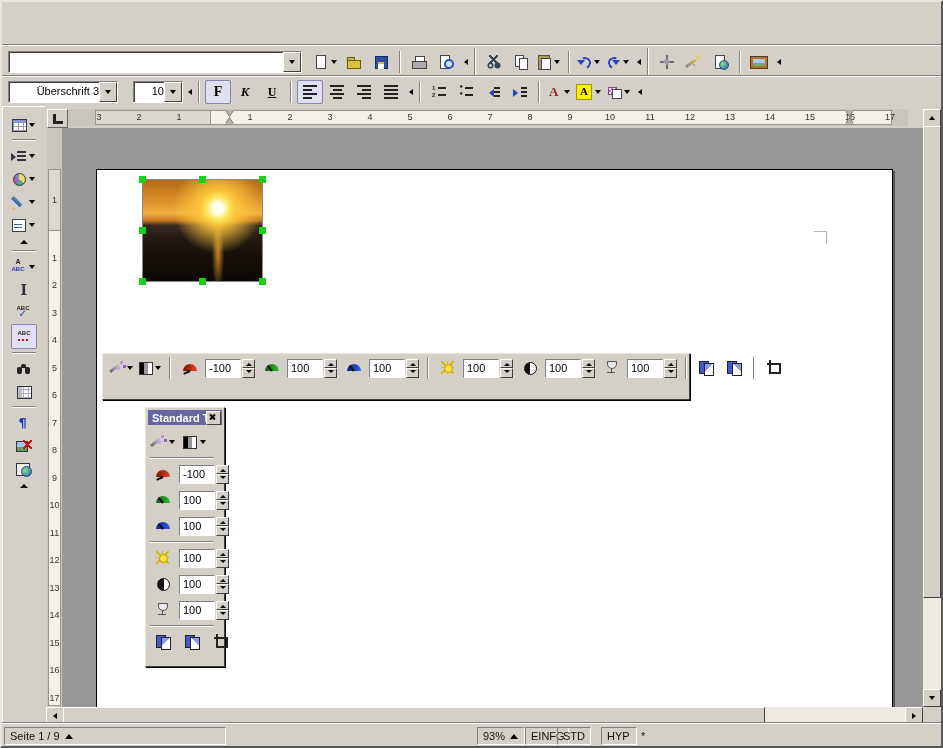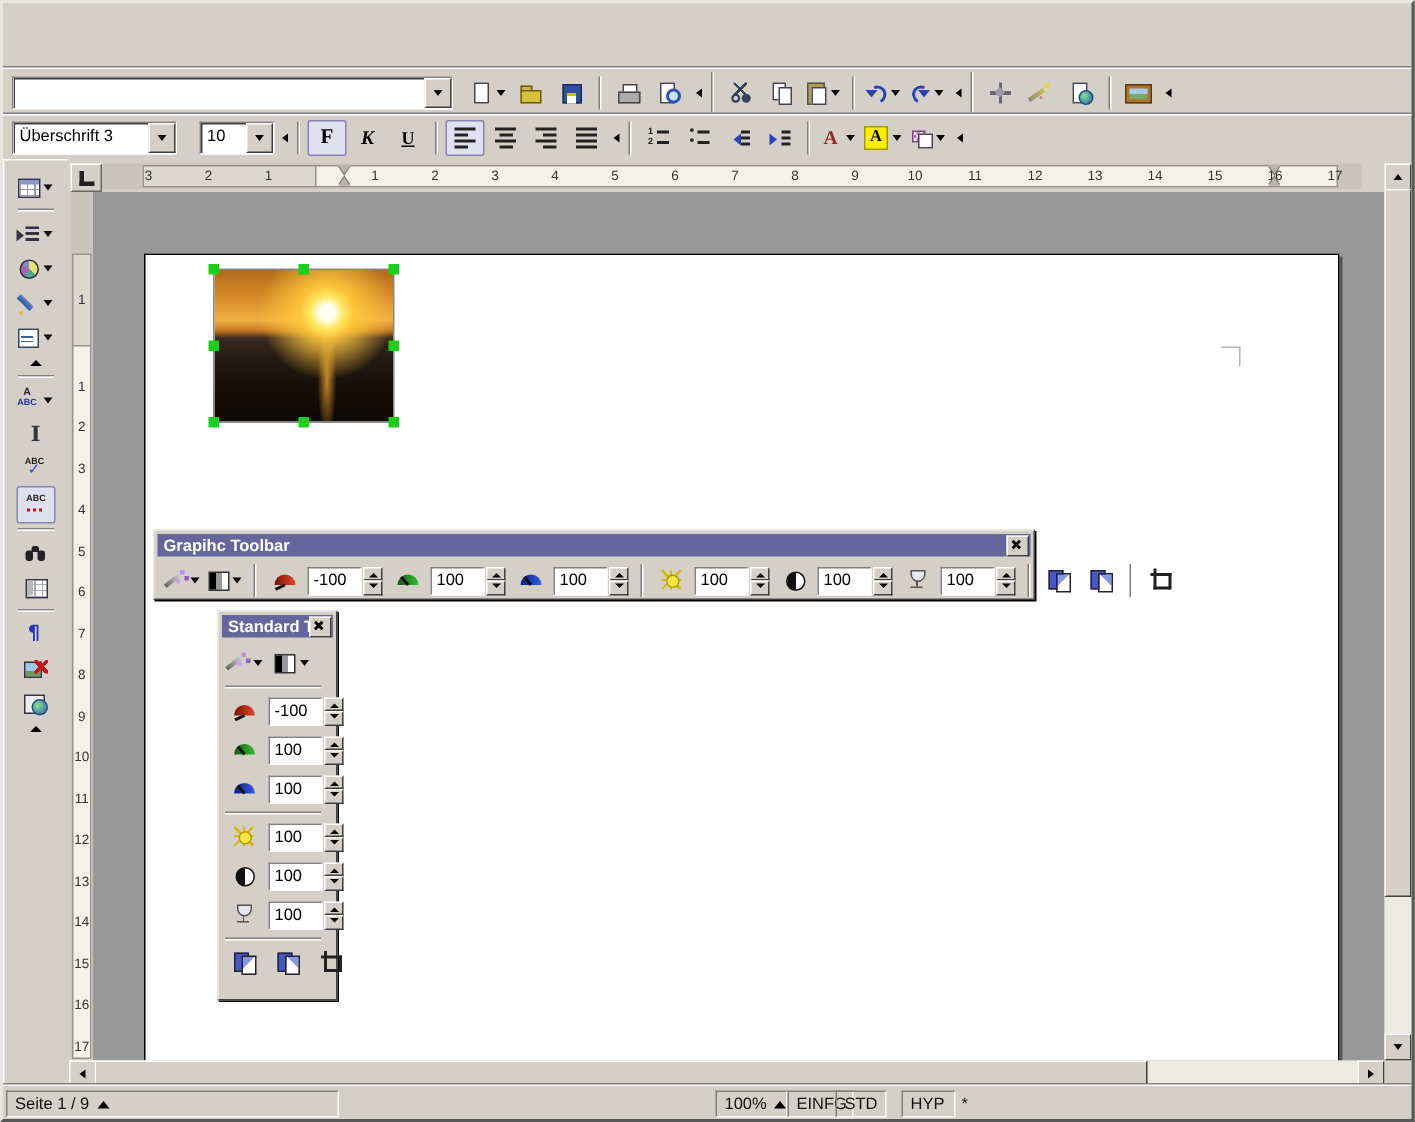--- a/index.html
+++ b/index.html
@@ -18,21 +18,21 @@
   .wbtn.min::before{content:"";position:absolute;left:3px;bottom:2px;width:7px;height:2px;background:#000;}
   .wbtn.max::before{content:"";position:absolute;left:3px;top:2px;width:8px;height:8px;border:1px solid #000;border-top-width:2px;}
   .wbtn.cls::before,.wbtn.cls::after{content:"";position:absolute;left:2px;top:5px;width:10px;height:2px;background:#000;}
   .wbtn.cls::before{transform:rotate(45deg);} .wbtn.cls::after{transform:rotate(-45deg);}
   
   #menubar{position:absolute;left:0;top:21px;right:0;height:22px;display:flex;align-items:center;
     font-size:12px;color:#000;border-bottom:1px solid #fff;padding-left:4px;}
   .mi{padding:2px 7px;} .mi u{text-decoration:underline;}
   
   .tbrow{position:absolute;left:0;right:0;display:flex;align-items:center;gap:1px;
-    border-top:1px solid #fff;box-shadow:0 -1px 0 #808080;padding:0 6px;}
+    border-top:1px solid #fff;box-shadow:0 -1px 0 #808080;padding:0 6px;text-align:right;}
   #tb1{top:43px;height:31px;} #tb2{top:74px;height:30px;}
   .tbtn{display:inline-flex;align-items:center;justify-content:center;height:24px;min-width:24px;
     padding:0 1px;position:relative;}
   .tbtn.on{border:1px solid #8585b8;background:#e0e0f0;border-radius:2px;min-width:22px;height:22px;}
   .sep{width:0;height:22px;border-left:1px solid #808080;border-right:1px solid #fff;margin:0 4px;}
   .sep.tall{height:27px;}
   .lhsep{height:0;width:24px;border-top:1px solid #808080;border-bottom:1px solid #fff;margin:3px auto;}
   .more{width:9px;height:20px;display:inline-flex;align-items:center;justify-content:center;}
   .more::before{content:"";border:3px solid transparent;border-right:4px solid #000;}
   .mini{width:22px;height:9px;display:flex;align-items:center;justify-content:center;margin:1px auto;}
@@ -557,24 +557,20 @@
         <i class="tri" style="border-right:4px solid #000;margin-left:-3px"></i>
       </span>
     <span id="hthumb"></span>
     <span class="sbtn right">
         <i class="tri" style="border-left:4px solid #000;margin-right:-3px"></i>
       </span>
   </div>
   <div id="corner"></div>
 
   <div id="gtb-h" class="float">
-    <div class="ftitle">
-      <span>Grapihc Toolbar</span>
-      <span class="fclose"></span>
-    </div>
     <div class="fbody" id="gtbh-body">
         <span class="tbtn">
           <span class="ic ic-filter"></span>
           <span class="dd"></span>
         </span>
         <span class="tbtn">
           <span class="ic ic-graphics-mode"></span>
           <span class="dd"></span>
         </span>
         <span class="sep"></span>
@@ -811,21 +807,21 @@
         </div>
       </div>
   </div>
 
   <div id="statusbar">
     <span class="spanel" style="left:2px;width:210px">
       <span>Seite 1 / 9</span>
       <i class="uptri"></i>
     </span>
     <span class="spanel" style="left:475px;width:36px">
-      <span>100%</span>
+      <span>93%</span>
       <i class="uptri"></i>
     </span>
     <span class="spanel" style="left:523px;width:32px">
       <span>EINFG</span>
     </span>
     <span class="spanel" style="left:555px;width:22px">
       <span>STD</span>
     </span>
     <span class="spanel" style="left:599px;width:24px">
       <span>HYP</span>

